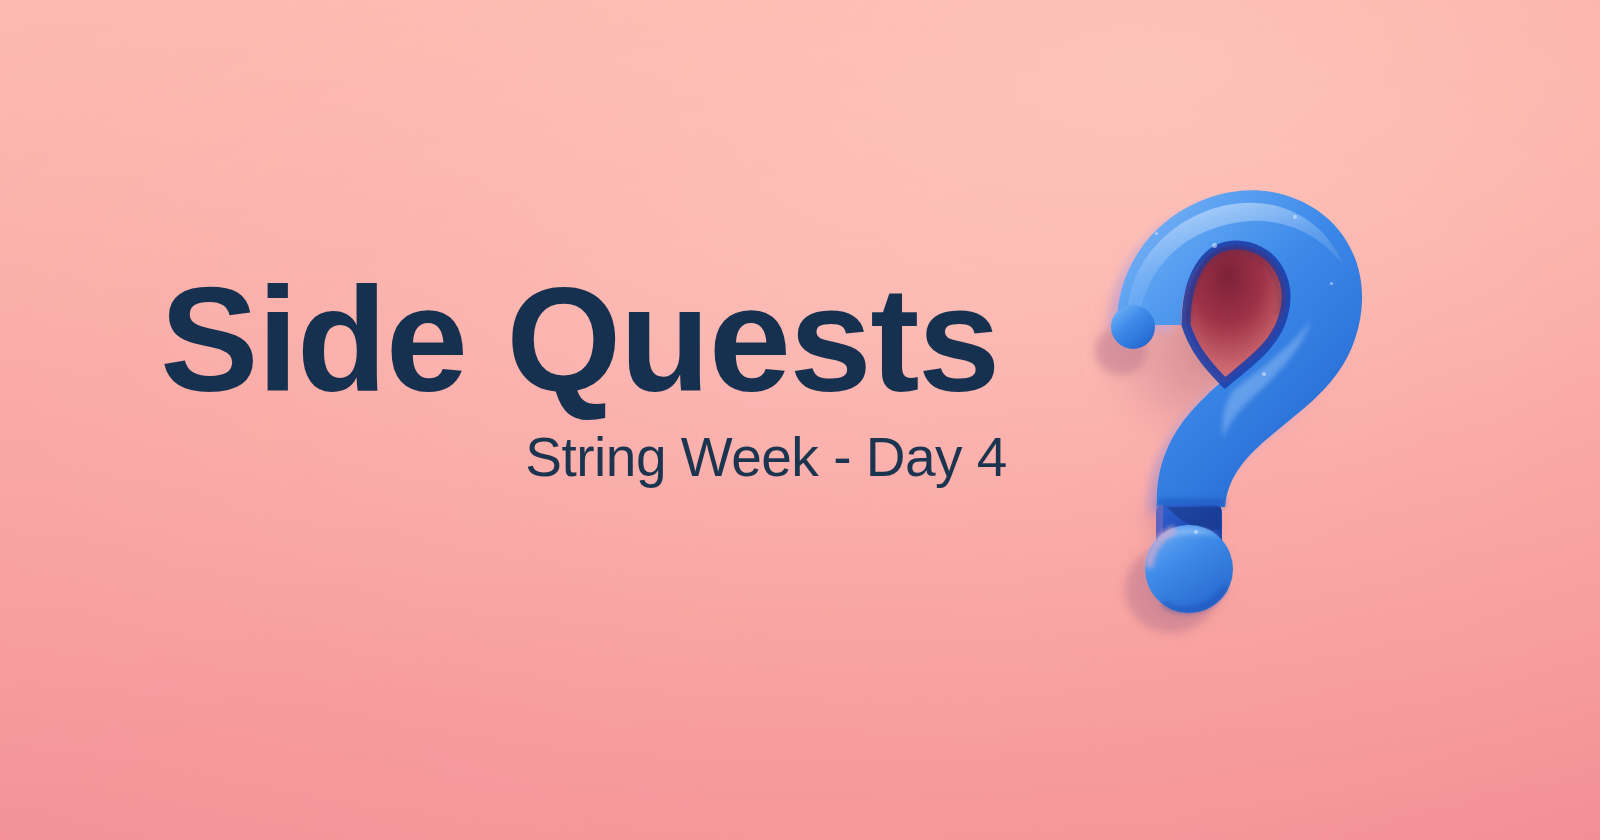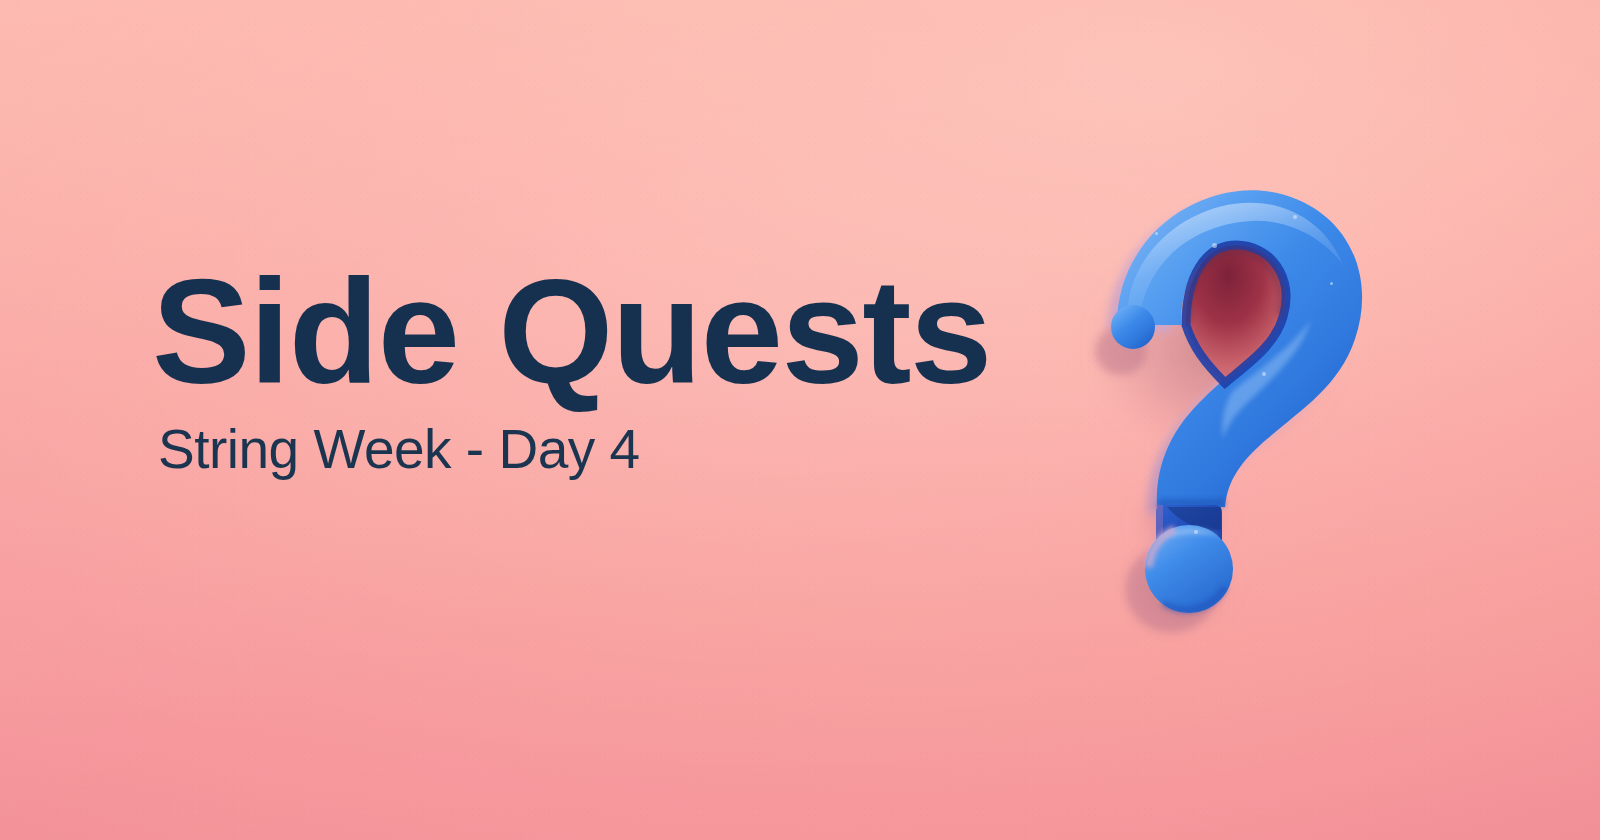--- a/index.html
+++ b/index.html
@@ -58,36 +58,37 @@
   }
 
   
   .text-block {
     position: absolute;
     left: 152px;
     top: 258px;
     z-index: 6;
   }
   .headline {
-    margin: 0;
+    margin: 8px;
     font-size: 148px;
     line-height: 1.0;
     font-weight: 700;
     letter-spacing: -1.5px;
     color: #16304f;
     white-space: nowrap;
   }
   .subhead {
     margin: 16px 0 0 6px;
     font-size: 55px;
     line-height: 1.0;
     font-weight: 400;
     letter-spacing: -0.5px;
     color: #1b3550;
     white-space: nowrap;
+    text-align: right;
   }
 
   
   .qmark {
     position: absolute;
     left: 1055px;
     top: 155px;
     width: 330px;
     height: 440px;
     z-index: 4;

